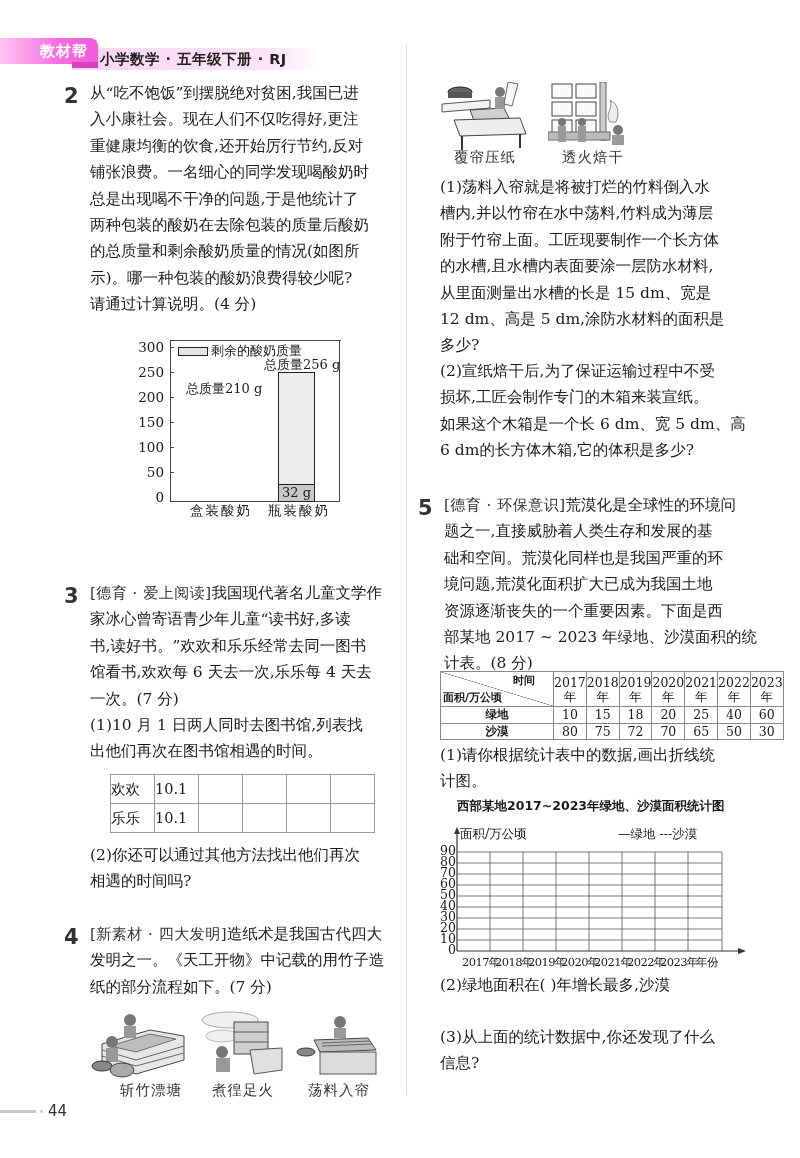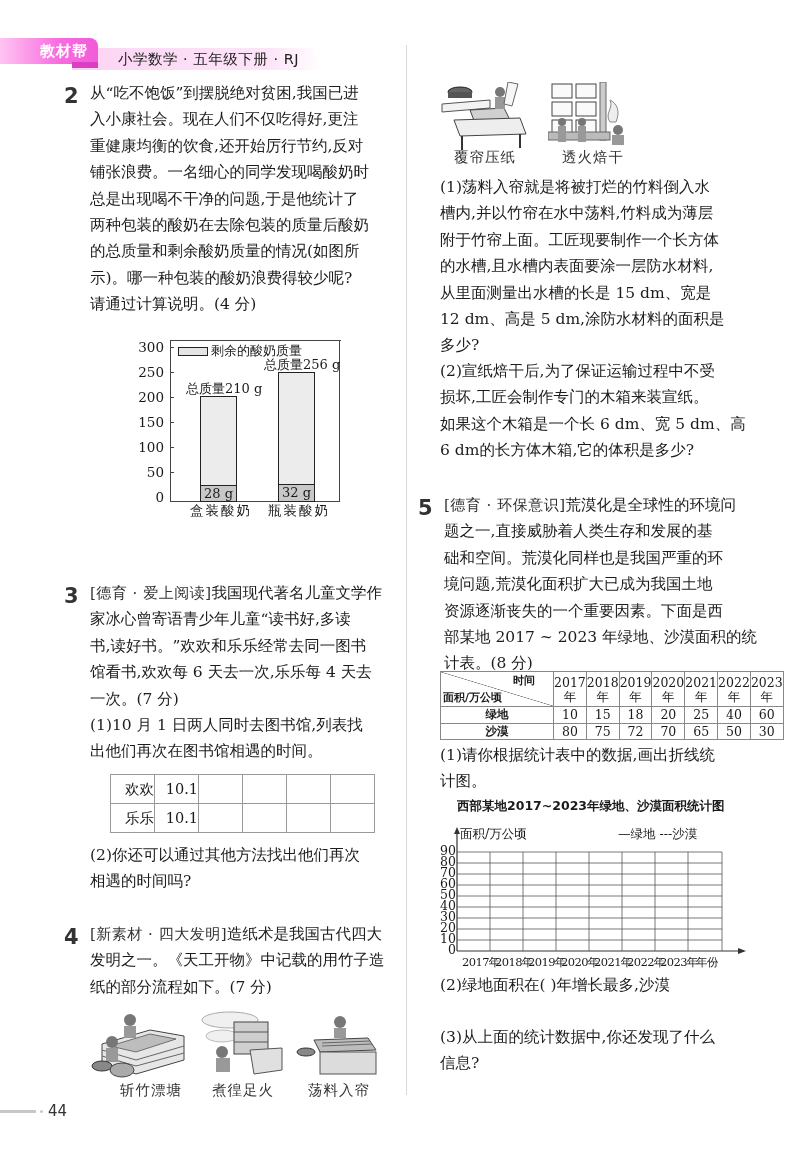--- a/index.html
+++ b/index.html
@@ -9,22 +9,22 @@
   
   .hdr-badge { position: absolute; left: 0; top: 38px; width: 98px; height: 26px;
     background: linear-gradient(90deg, #ffc4f2 0%, #f86ce0 60%, #f15bd8 100%);
     border-radius: 0 8px 0 0; }
   .hdr-badge-text { position: absolute; left: 40px; top: 42px; font-family: "DejaVu Sans", sans-serif;
     font-weight: bold; font-size: 15px; color: #ffffff; letter-spacing: 1px; }
   .hdr-badge-tail { position: absolute; left: 72px; top: 62px; width: 26px; height: 6px; background: #d93fc0; }
   .hdr-band { position: absolute; left: 72px; top: 48px; width: 250px; height: 22px;
     background: linear-gradient(90deg, #fcd4f3 0%, #fde5f8 80%, rgba(253,229,248,0) 100%);
     clip-path: polygon(0 0, 96% 0, 100% 100%, 0 100%); }
-  .hdr-title { position: absolute; left: 118px; top: 50px; font-family: "DejaVu Sans", sans-serif;
-    font-weight: normal; font-size: 14.5px; color: #222; letter-spacing: 0.5px; }
+  .hdr-title { position: absolute; left: 100px; top: 50px; font-family: "DejaVu Sans", sans-serif;
+    font-weight: bold; font-size: 14.5px; color: #222; letter-spacing: 0.5px; }
 
   
   .col-divider { position: absolute; left: 406px; top: 45px; width: 1px; height: 1050px; background: #d8d8d8; }
 
   
   .qnum { position: absolute; font-family: "DejaVu Sans", sans-serif; font-weight: bold; font-size: 21px; color: #333; }
   .para { position: absolute; font-size: 15.5px; line-height: 26.4px; color: #1c1c1c; text-align: justify; }
   .para .line { display: block; white-space: nowrap; }
   .tag { font-size: 15px; color: #333; letter-spacing: 0.5px; }
 
@@ -36,21 +36,21 @@
   .bc-ytick-mark { position: absolute; left: 40px; width: 4px; height: 1px; background: #444; }
   .bc-bar { position: absolute; border: 1.5px solid #222; background: #ececec; }
   .bc-bar-base { position: absolute; left: 0; right: 0; bottom: 0; background: #c8c8c8; border-top: 1.5px solid #222; font-size: 13px; text-align: center; line-height: 15px; }
   .bc-total { position: absolute; font-size: 13px; white-space: nowrap; }
   .bc-xlabel { position: absolute; font-size: 13.5px; white-space: nowrap; letter-spacing: 2px; }
   .bc-legend { position: absolute; left: 48px; top: 8px; font-size: 13px; white-space: nowrap; }
   .bc-legend-swatch { display: inline-block; width: 30px; height: 9px; border: 1.2px solid #222; background: #e4e4e4; vertical-align: middle; margin-right: 3px; }
 
   
   .q3-table { position: absolute; left: 110px; top: 774px; border-collapse: collapse; }
-  .q3-table td { border: 1px solid #9a9a9a; width: 44px; height: 29px; font-size: 14.5px; text-align: right; }
+  .q3-table td { border: 1px solid #9a9a9a; width: 44px; height: 29px; font-size: 14.5px; text-align: left; }
 
   
   .illus { position: absolute; }
   .illus-label { position: absolute; font-size: 14.5px; color: #333; white-space: nowrap; letter-spacing: 1px; }
 
   
   .q5-table { position: absolute; left: 440px; top: 671px; border-collapse: collapse; border: 1.5px solid #555; padding-left: 8px; }
   .q5-table td { border: 1px solid #888; font-size: 12.5px; text-align: center; height: 16.5px; padding: 0; }
   .q5-table .yr { width: 27.5px; line-height: 14px; padding-top: 2px; }
   .q5-table .rowhead { font-family: "DejaVu Sans", sans-serif; font-weight: bold; font-size: 11.5px; }
@@ -103,23 +103,20 @@
   <div class="bc-ytick-mark" style="top:113px;"></div>
   <div class="bc-ytick-mark" style="top:138px;"></div>
 
   <div class="bc-plot"></div>
 
   <div class="bc-legend">
     <span class="bc-legend-swatch"></span><span>剩余的酸奶质量</span>
   </div>
 
   <div class="bc-total" style="left:56px; top:46px;">总质量210 g</div>
-  <div class="bc-bar" style="left:70px; top:62px; width:37px; height:106px;">
-    <div class="bc-bar-base" style="height:16px;">28 g</div>
-  </div>
 
   <div class="bc-total" style="left:134px; top:22px;">总质量256 g</div>
   <div class="bc-bar" style="left:148px; top:38px; width:37px; height:130px;">
     <div class="bc-bar-base" style="height:17px;">32 g</div>
   </div>
 
   <div class="bc-xlabel" style="left:60px; top:168px;">盒装酸奶</div>
   <div class="bc-xlabel" style="left:138px; top:168px;">瓶装酸奶</div>
 </div>
 

